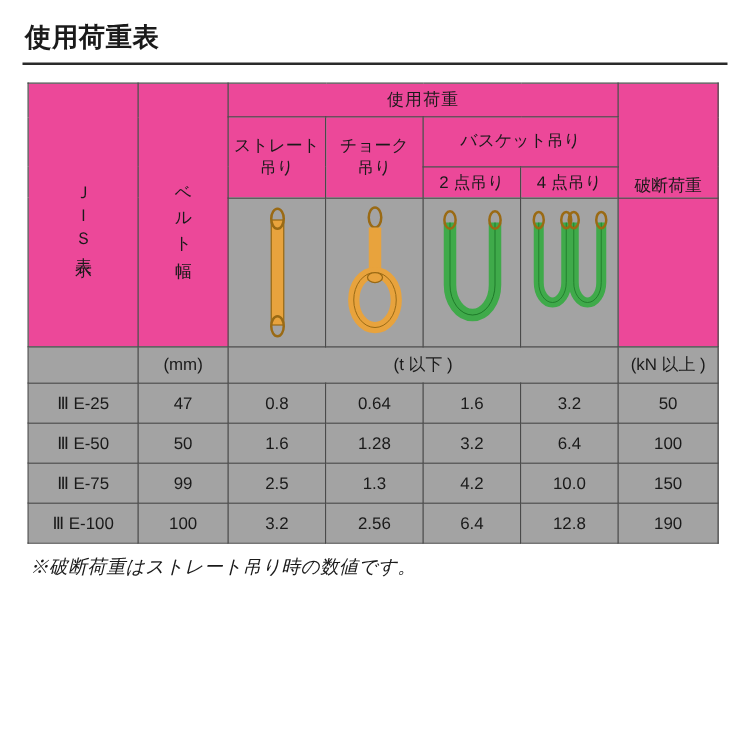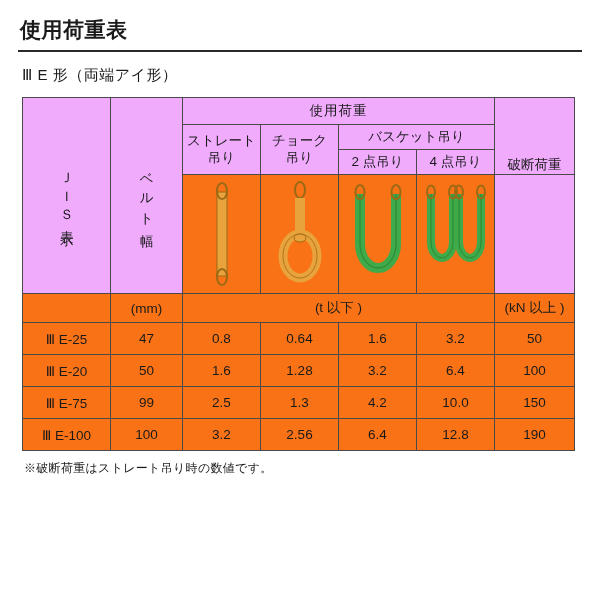--- a/index.html
+++ b/index.html
@@ -59,24 +59,24 @@
   }
   table.sling td, table.sling th {
     border: 1px solid #4a4a4a;
     text-align: center;
     vertical-align: middle;
     font-weight: normal;
     font-size: 13.5px;
     padding: 0;
   }
   .hdr-band {
-    background: #f0abfc;
+    background: #ec4899;
   }
   .cell-white {
-    background: #f97316;
+    background: #a3a3a3;
   }
   .h-usage {
     height: 26px;
     font-size: 15px;
     letter-spacing: 1px;
   }
   .h-type {
     height: 48px;
     font-size: 13px;
     line-height: 1.25;
@@ -103,37 +103,37 @@
     height: 118px;
   }
   .unit-row td {
     height: 28px;
   }
   .data-row td {
     height: 31px;
     font-size: 14.5px;
   }
   .note {
-    font-size: 12px;
+    font-size: 15px;
     margin: 9px 0 17px 8px;
     letter-spacing: 0.3px;
+    font-style: italic;
   }
   svg { display: block; margin: 0 auto; }
 </style>
 </head>
 <body>
 
 <div class="page">
 
   <div class="title-row">
     <span class="title-main">使用荷重表</span>
   </div>
   <div class="title-rule"></div>
 
-  <div class="subtitle">Ⅲ E 形（両端アイ形）</div>
 
   <table class="sling">
     <colgroup>
       <col style="width:88px">
       <col style="width:72px">
       <col style="width:78px">
       <col style="width:78px">
       <col style="width:78px">
       <col style="width:78px">
       <col style="width:80px">
@@ -146,21 +146,21 @@
           <div class="vert">ＪＩＳ表示</div>
         </div>
       </td>
       <td class="hdr-band" rowspan="4">
         <div class="vert-wrap">
           <div class="vert">ベルト幅</div>
         </div>
       </td>
       <td class="hdr-band h-usage" colspan="4">使用荷重</td>
       <td class="hdr-band" rowspan="3">
-        <div class="vert-wrap" style="padding-top:58px;">
+        <div class="vert-wrap" style="padding-top:58px;margin-top:16px;">
           <div style="font-size:13.5px;line-height:1.25;">破断荷重</div>
         </div>
       </td>
     </tr>
 
     <tr>
       <td class="hdr-band h-type" rowspan="2">
         <div>ストレート</div>
         <div>吊り</div>
       </td>
@@ -227,21 +227,21 @@
     <tr class="data-row">
       <td class="cell-white">Ⅲ E-25</td>
       <td class="cell-white">47</td>
       <td class="cell-white">0.8</td>
       <td class="cell-white">0.64</td>
       <td class="cell-white">1.6</td>
       <td class="cell-white">3.2</td>
       <td class="cell-white">50</td>
     </tr>
     <tr class="data-row">
-      <td class="cell-white">Ⅲ E-20</td>
+      <td class="cell-white">Ⅲ E-50</td>
       <td class="cell-white">50</td>
       <td class="cell-white">1.6</td>
       <td class="cell-white">1.28</td>
       <td class="cell-white">3.2</td>
       <td class="cell-white">6.4</td>
       <td class="cell-white">100</td>
     </tr>
     <tr class="data-row">
       <td class="cell-white">Ⅲ E-75</td>
       <td class="cell-white">99</td>

